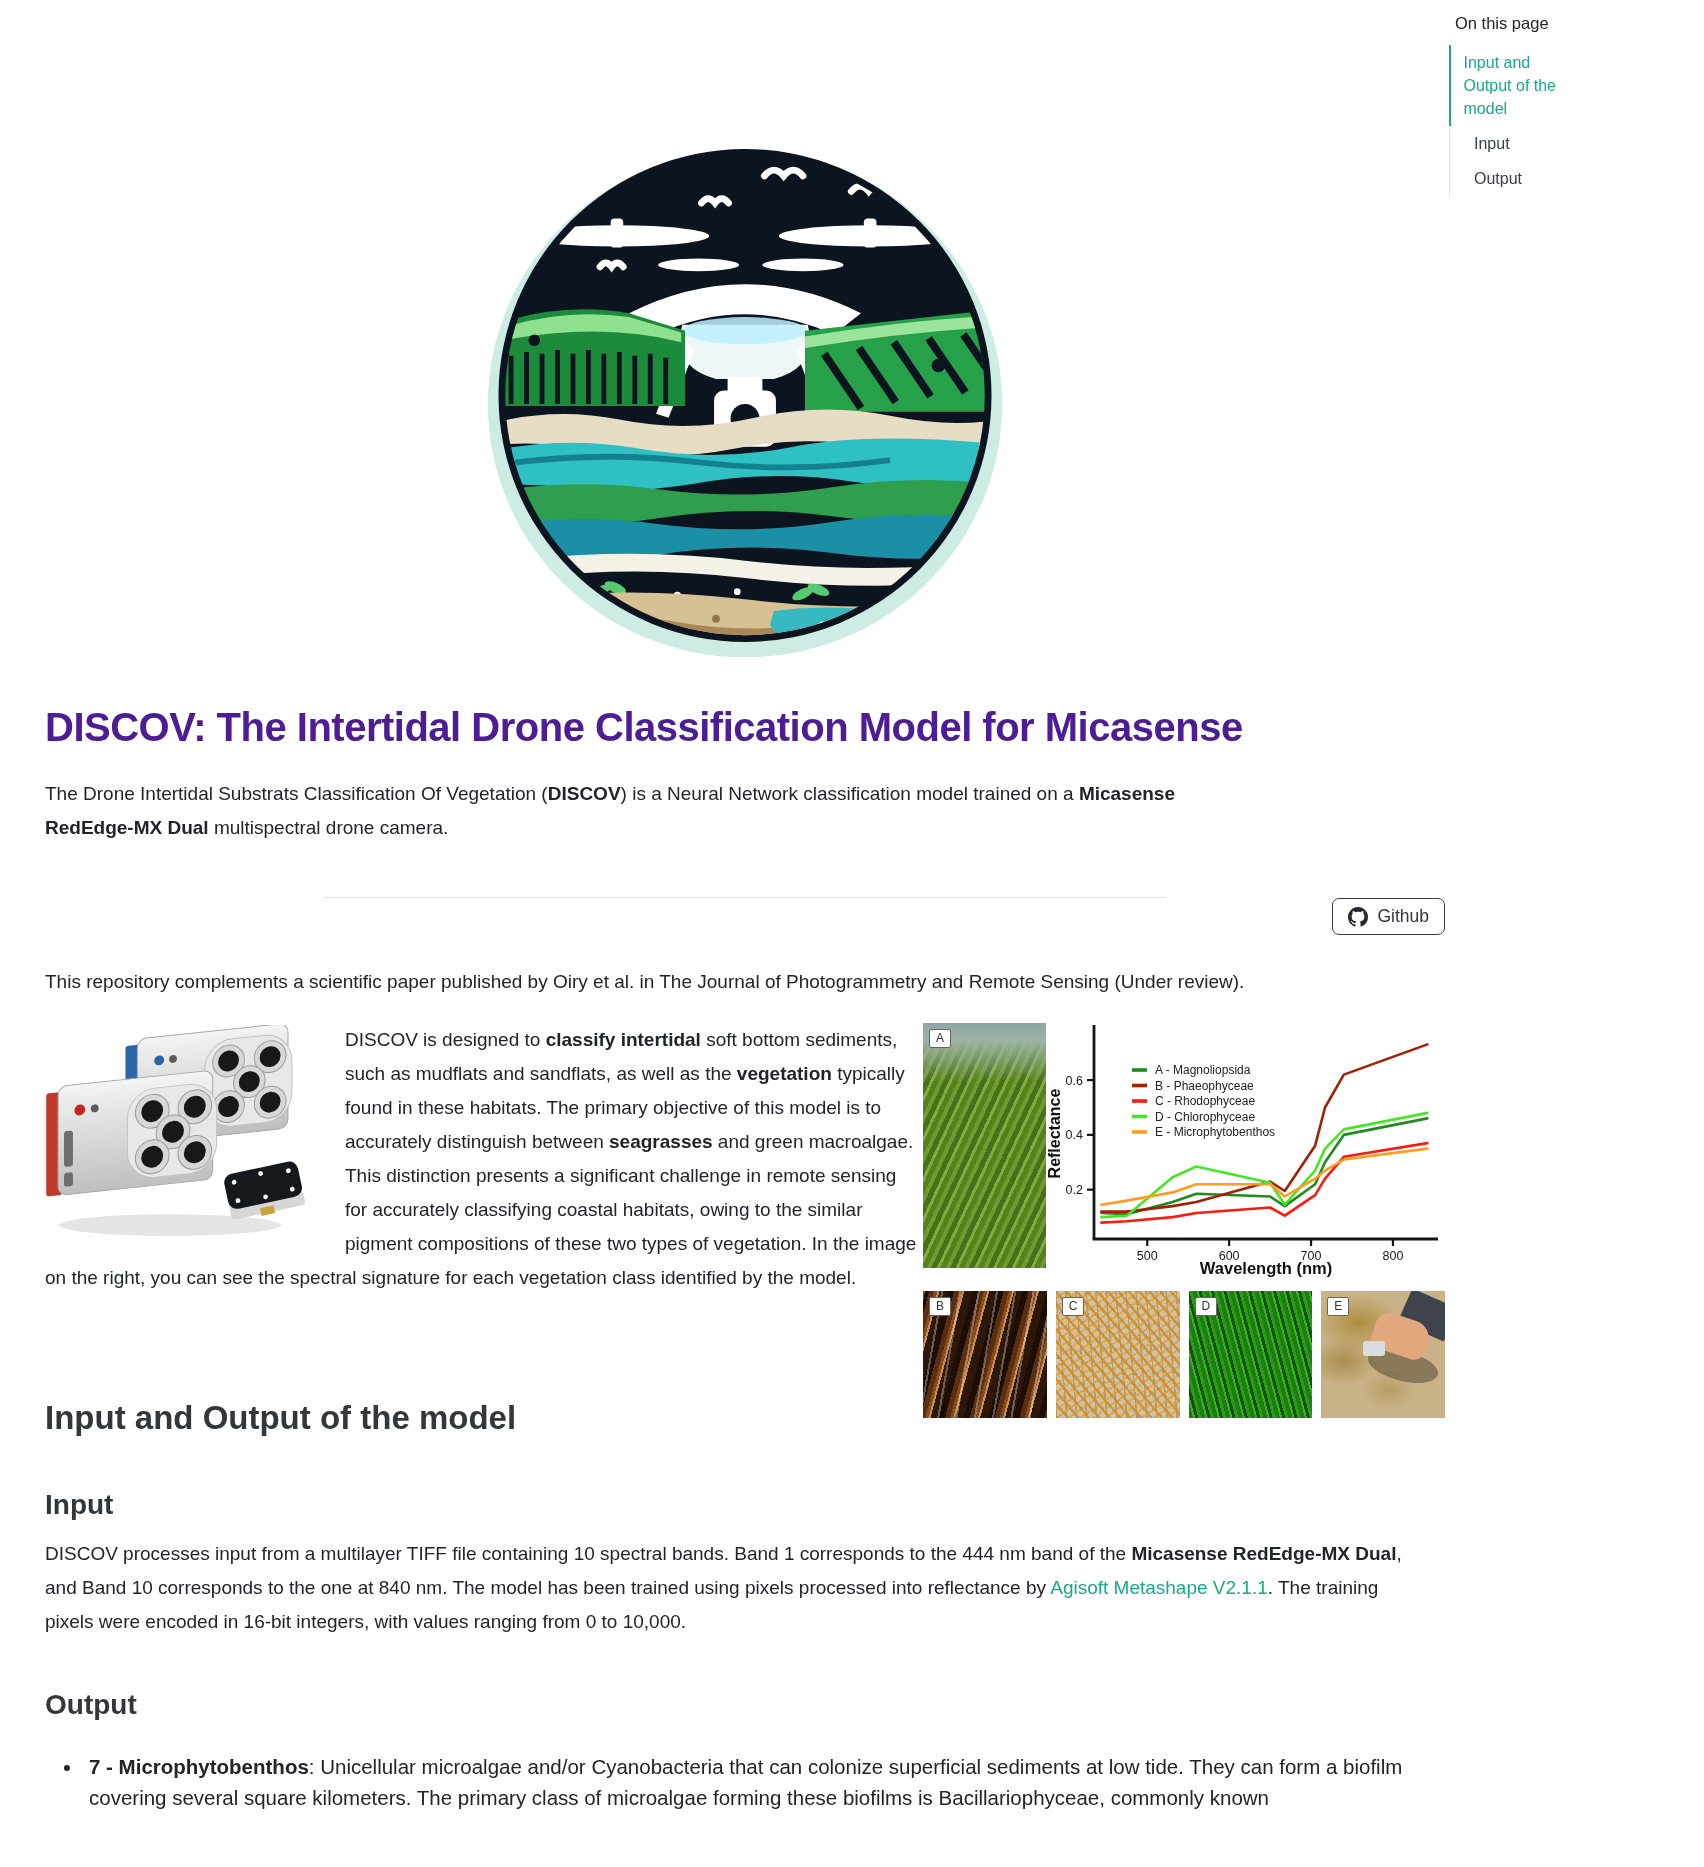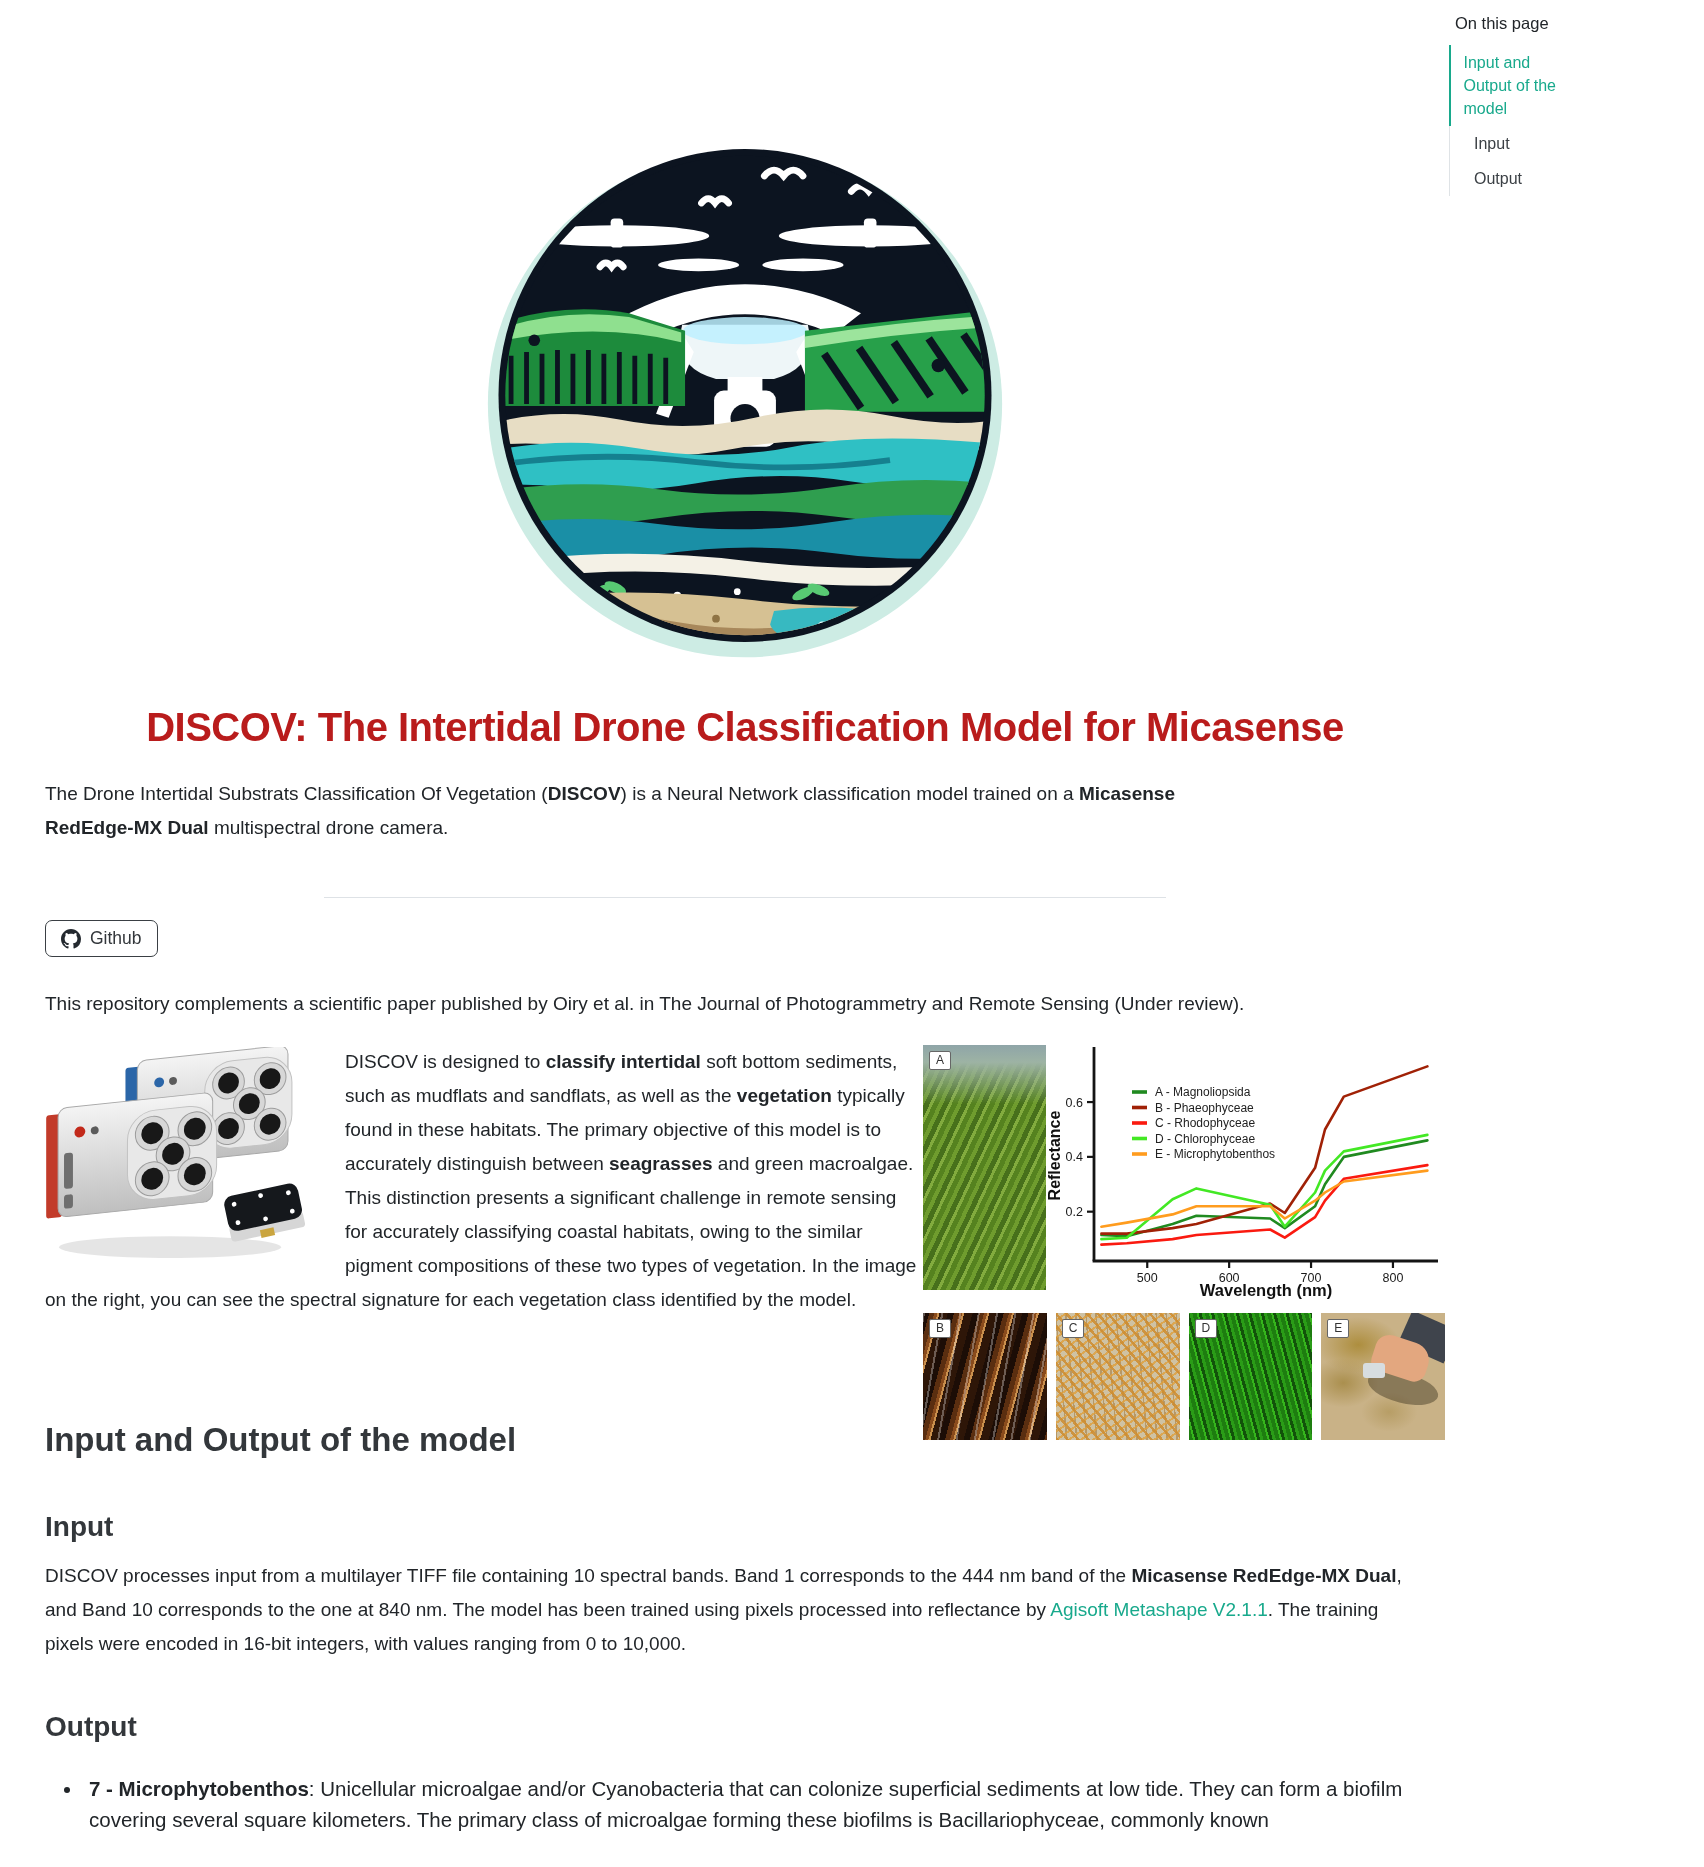--- a/index.html
+++ b/index.html
@@ -12,30 +12,30 @@
   .toc ul{list-style:none;margin:0;padding:0;border-left:1px solid #dfe3e6}
   .toc li{padding:6px 0 6px 13px;line-height:23px}
   .toc li a{color:#3b4045;text-decoration:none;display:block;cursor:pointer}
   .toc li.lvl2{padding-left:24px}
   .toc li.active{border-left:2px solid #18a98c;margin-left:-1.5px}
   .toc li.active a{color:#18a98c;width:104px}
   .toc li.lvl1:not(.active) a{width:188px}
   
   .logo-wrap{margin-top:120px;text-align:center;height:545px}
   
-  h1{margin:36px 0 0 0;text-align:center;font-size:40px;line-height:52px;font-weight:700;
-     color:#b91c1c;letter-spacing:-0.5px}
+  h1{margin:36px 0 0 0;font-size:40px;line-height:52px;font-weight:700;
+     color:#4c1d95;letter-spacing:-0.5px}
   h2{margin:-22px 0 0 0;font-size:33px;line-height:43px;font-weight:700;color:#33373b}
   h3{margin:48px 0 0 0;font-size:28px;line-height:36px;font-weight:700;color:#33373b}
   p{margin:0;font-size:19px;line-height:34px}
   .b{font-weight:700}
   .link{color:#18a98c;cursor:pointer}
   .lead{margin-top:24px;width:1215px}
   hr{margin:52px auto 0 auto;width:842px;border:0;border-top:1px solid #dee2e6}
-  .btn-row{margin-top:22px;text-align:left}
+  .btn-row{text-align:right}
   .btn{display:inline-flex;align-items:center;gap:9px;padding:7px 15px;border:1px solid #3a3f44;
        border-radius:7px;font-size:17.5px;color:#33373b;text-decoration:none;cursor:pointer;background:#fff}
   .repo-p{margin-top:30px;width:1360px}
   
   .row{display:flex;margin-top:24px}
   .col-text{width:878px}
   .col-text p{width:auto}
   .cameras{float:left;width:262px;height:218px;margin:2px 38px 6px 0}
   .col-fig{width:522px}
   .fig-grid{display:grid;grid-template-columns:123px 399px;row-gap:6px}

